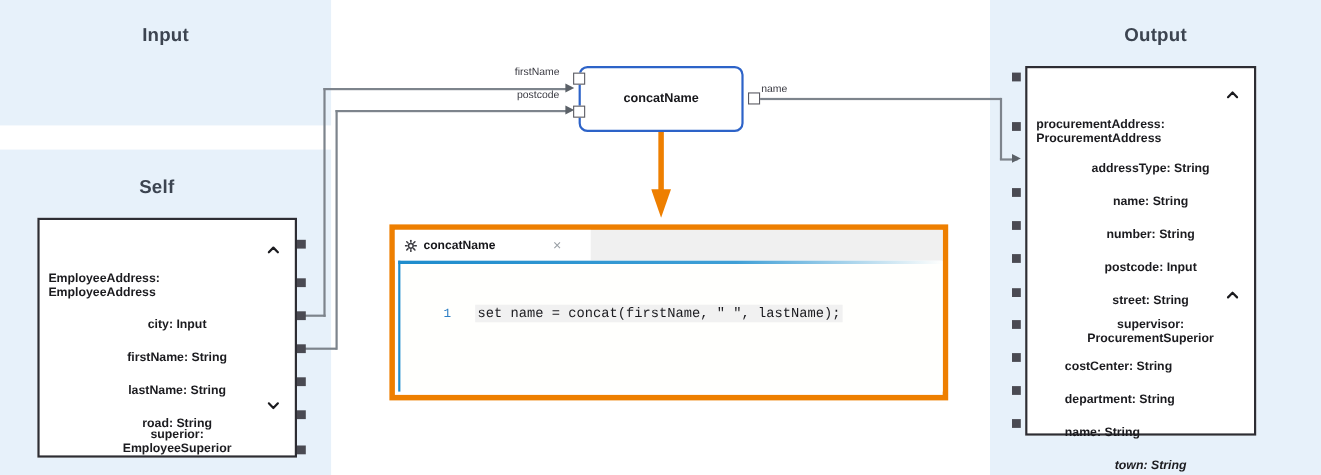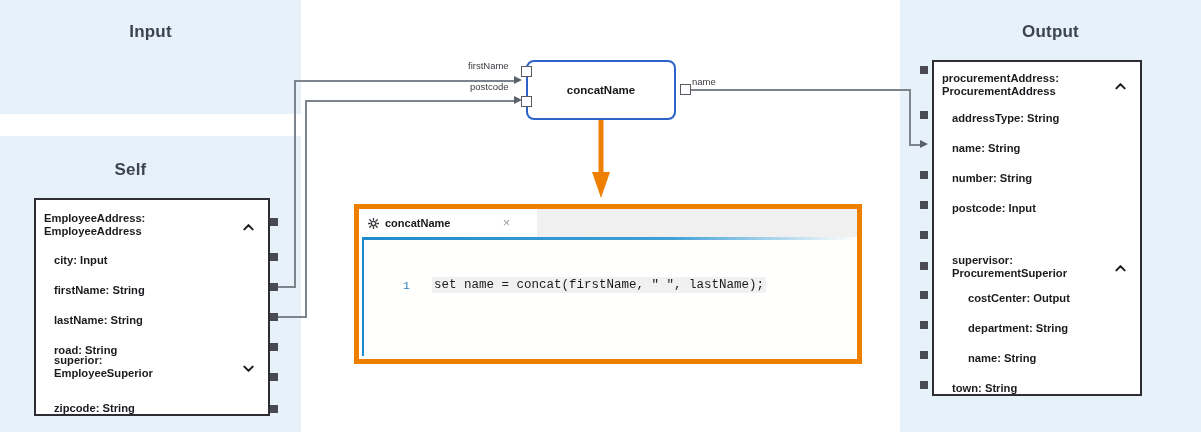--- a/index.html
+++ b/index.html
@@ -35,23 +35,23 @@
   }
   #box-self{left:34px;top:198px;width:236px;height:218px;}
   #box-output{left:932px;top:60px;width:210px;height:336px;}
 
   .field{
     position:absolute;left:0;width:100%;
     font-size:11.2px;font-weight:bold;color:#1b1b1f;
     box-sizing:border-box;
     line-height:13px;
   }
-  .field .txt{display:block;}
+  .field .txt{display:block;margin-top:35px;}
   .indent0{padding-left:8px;}
-  .indent1{padding-left:18px;}
+  .indent1{padding-left:18px;text-align:center;}
   .indent2{padding-left:34px;}
 
   .chev{
     position:absolute;right:14px;top:50%;
     width:11px;height:11px;margin-top:-5px;
     color:#1b1b1f;
   }
   .chev svg{display:block;}
 
   
@@ -146,21 +146,21 @@
 </head>
 <body>
 
 <div class="stage">
 
   <div class="panel" id="panel-input"></div>
   <div class="panel" id="panel-self"></div>
   <div class="panel" id="panel-output"></div>
 
   <div class="panel-title" id="title-input" style="left:0;width:301px;">Input</div>
-  <div class="panel-title" id="title-self" style="left:0;width:261px;">Self</div>
+  <div class="panel-title" id="title-self" style="left:12px;width:261px;">Self</div>
   <div class="panel-title" id="title-output" style="left:900px;width:301px;">Output</div>
 
   <div class="wire wire-h" style="left:274px;top:286px;width:22px;"></div>
   <div class="wire wire-v" style="left:294px;top:80px;height:208px;"></div>
   <div class="wire wire-h" style="left:294px;top:80px;width:222px;"></div>
   <div class="arrowhead" style="left:514px;top:76px;"></div>
 
   <div class="wire wire-h" style="left:274px;top:316px;width:32px;"></div>
   <div class="wire wire-v" style="left:305px;top:100px;height:218px;"></div>
   <div class="wire wire-h" style="left:305px;top:100px;width:211px;"></div>
@@ -227,38 +227,41 @@
     </div>
     <div class="field indent1" style="top:80px;">
       <span class="txt">name: String</span>
     </div>
     <div class="field indent1" style="top:110px;">
       <span class="txt">number: String</span>
     </div>
     <div class="field indent1" style="top:140px;">
       <span class="txt">postcode: Input</span>
     </div>
+    <div class="field indent1" style="top:170px;">
+      <span class="txt">street: String</span>
+    </div>
     <div class="field indent1" style="top:192px;height:28px;">
       <span class="txt">supervisor:<br>ProcurementSuperior</span>
       <span class="chev">
         <svg viewBox="0 0 12 12" width="11" height="11">
             <path d="M1.5 8 L6 3.4 L10.5 8" fill="none" stroke="currentColor" stroke-width="2.2" stroke-linecap="round" stroke-linejoin="round"></path>
           </svg>
       </span>
     </div>
     <div class="field indent2" style="top:230px;">
-      <span class="txt">costCenter: Output</span>
+      <span class="txt">costCenter: String</span>
     </div>
     <div class="field indent2" style="top:260px;">
       <span class="txt">department: String</span>
     </div>
     <div class="field indent2" style="top:290px;">
       <span class="txt">name: String</span>
     </div>
-    <div class="field indent1" style="top:320px;">
+    <div class="field indent1" style="top:320px;font-style:italic;">
       <span class="txt">town: String</span>
     </div>
   </div>
 
   <div class="port" style="left:920px;top:66px;"></div>
   <div class="port" style="left:920px;top:111px;"></div>
   <div class="port" style="left:920px;top:171px;"></div>
   <div class="port" style="left:920px;top:201px;"></div>
   <div class="port" style="left:920px;top:231px;"></div>
   <div class="port" style="left:920px;top:262px;"></div>

